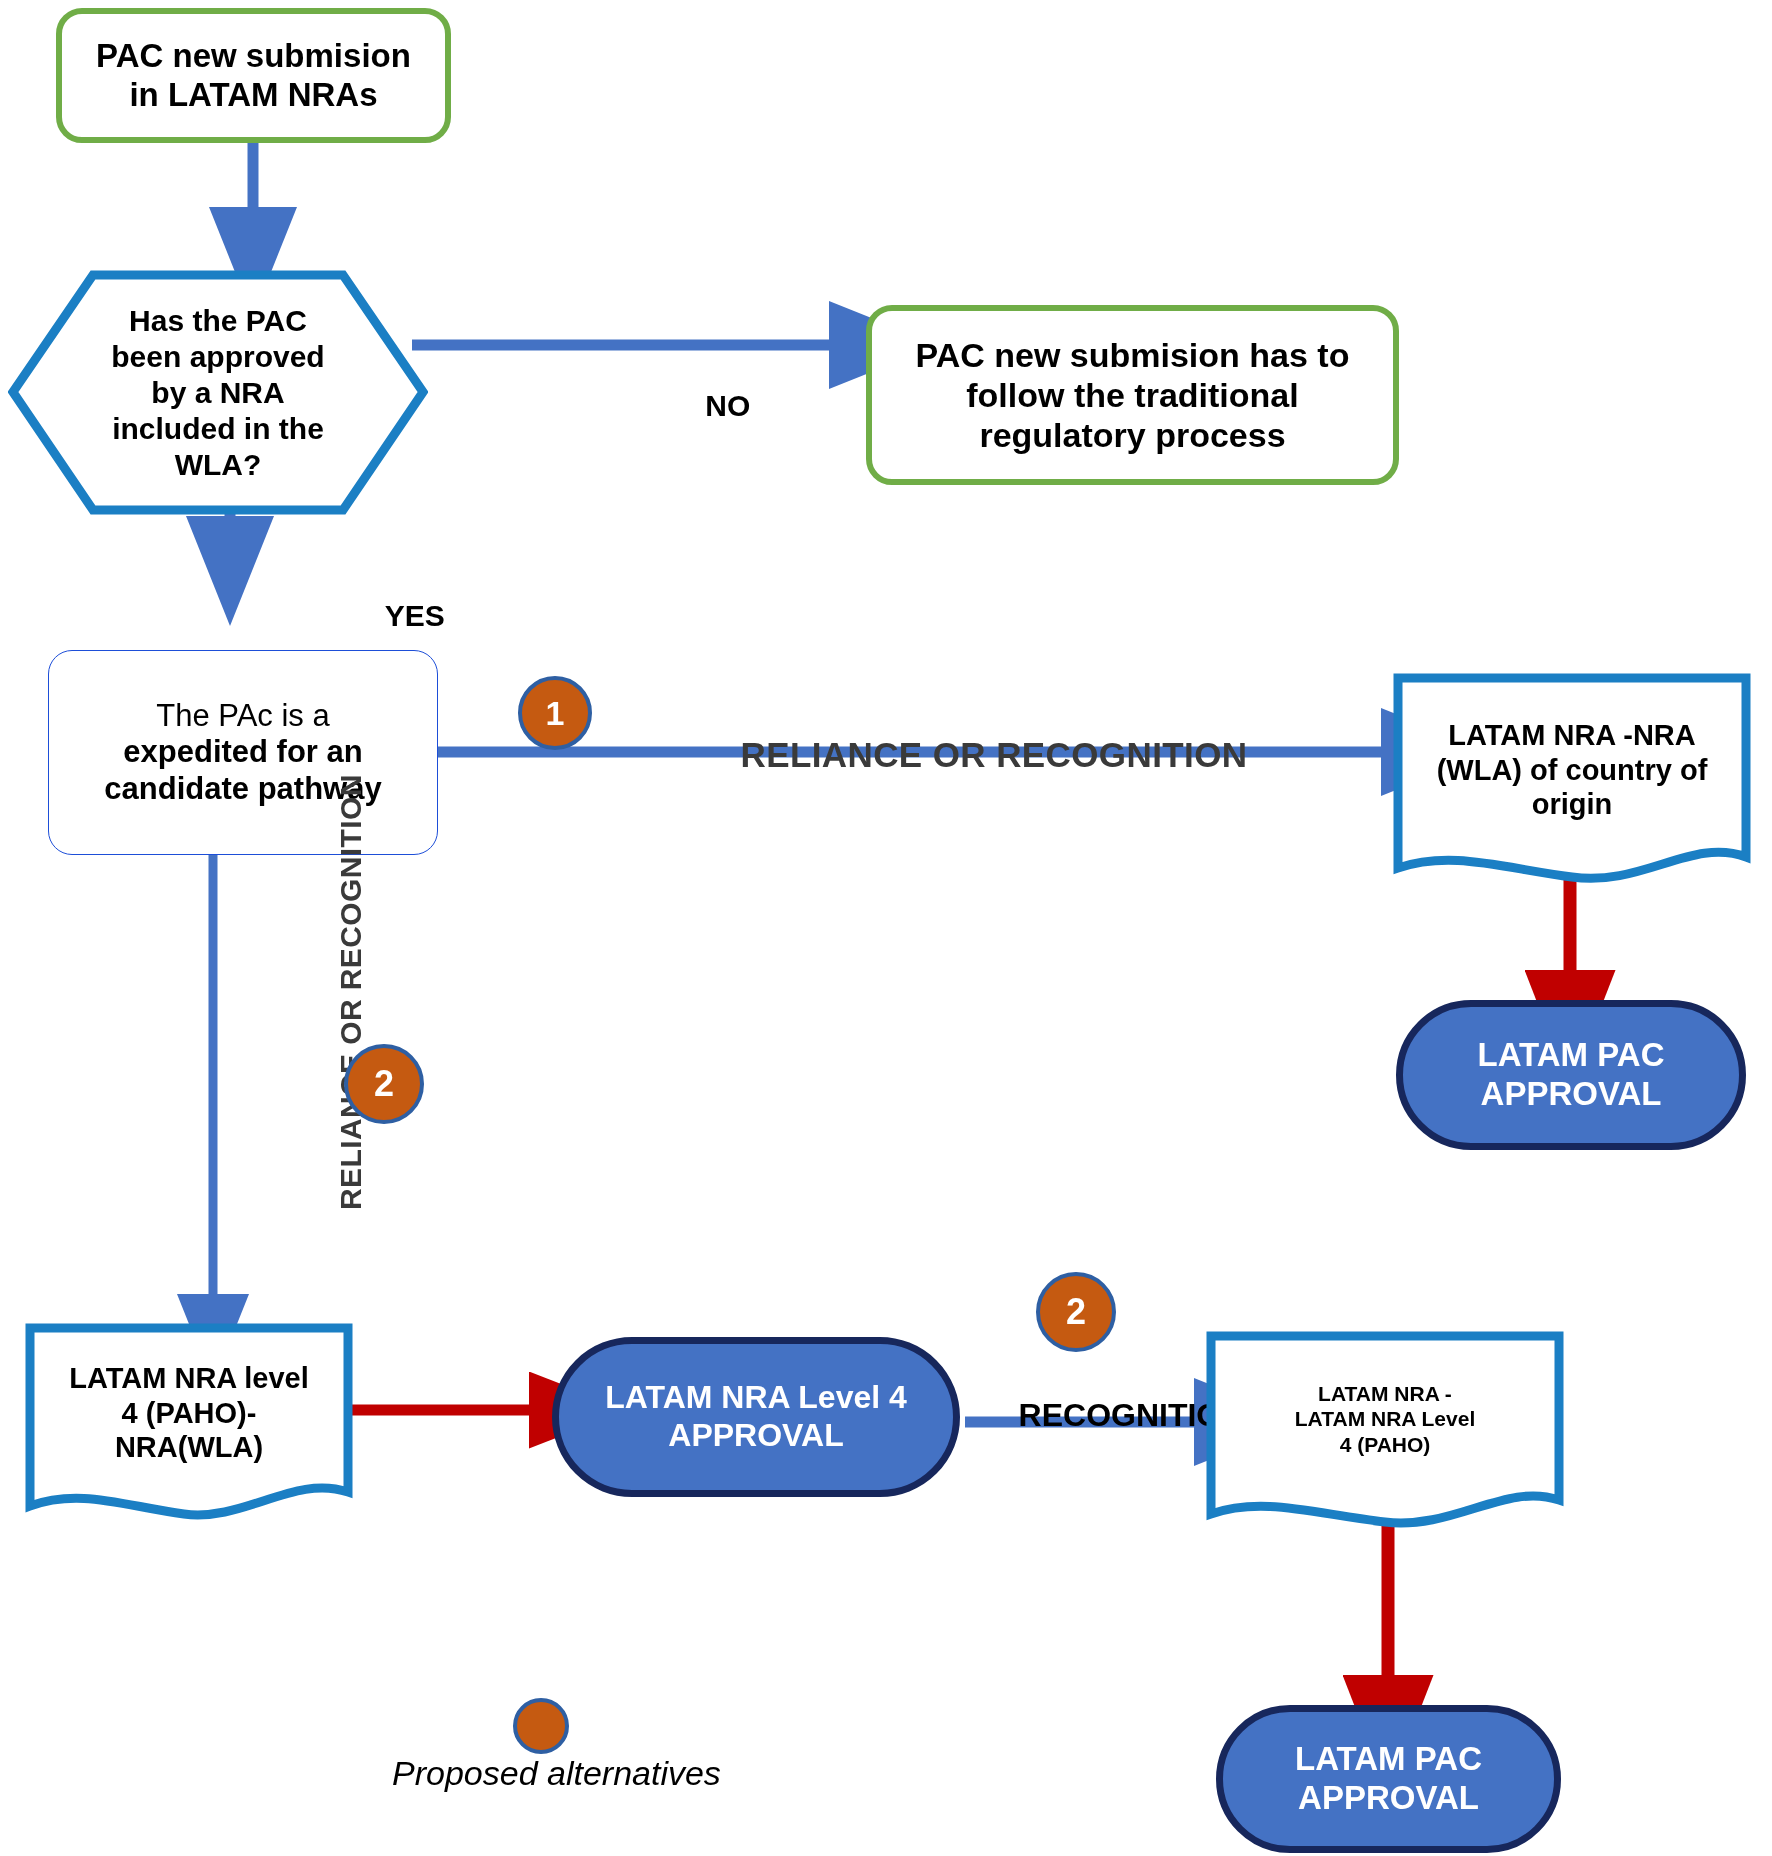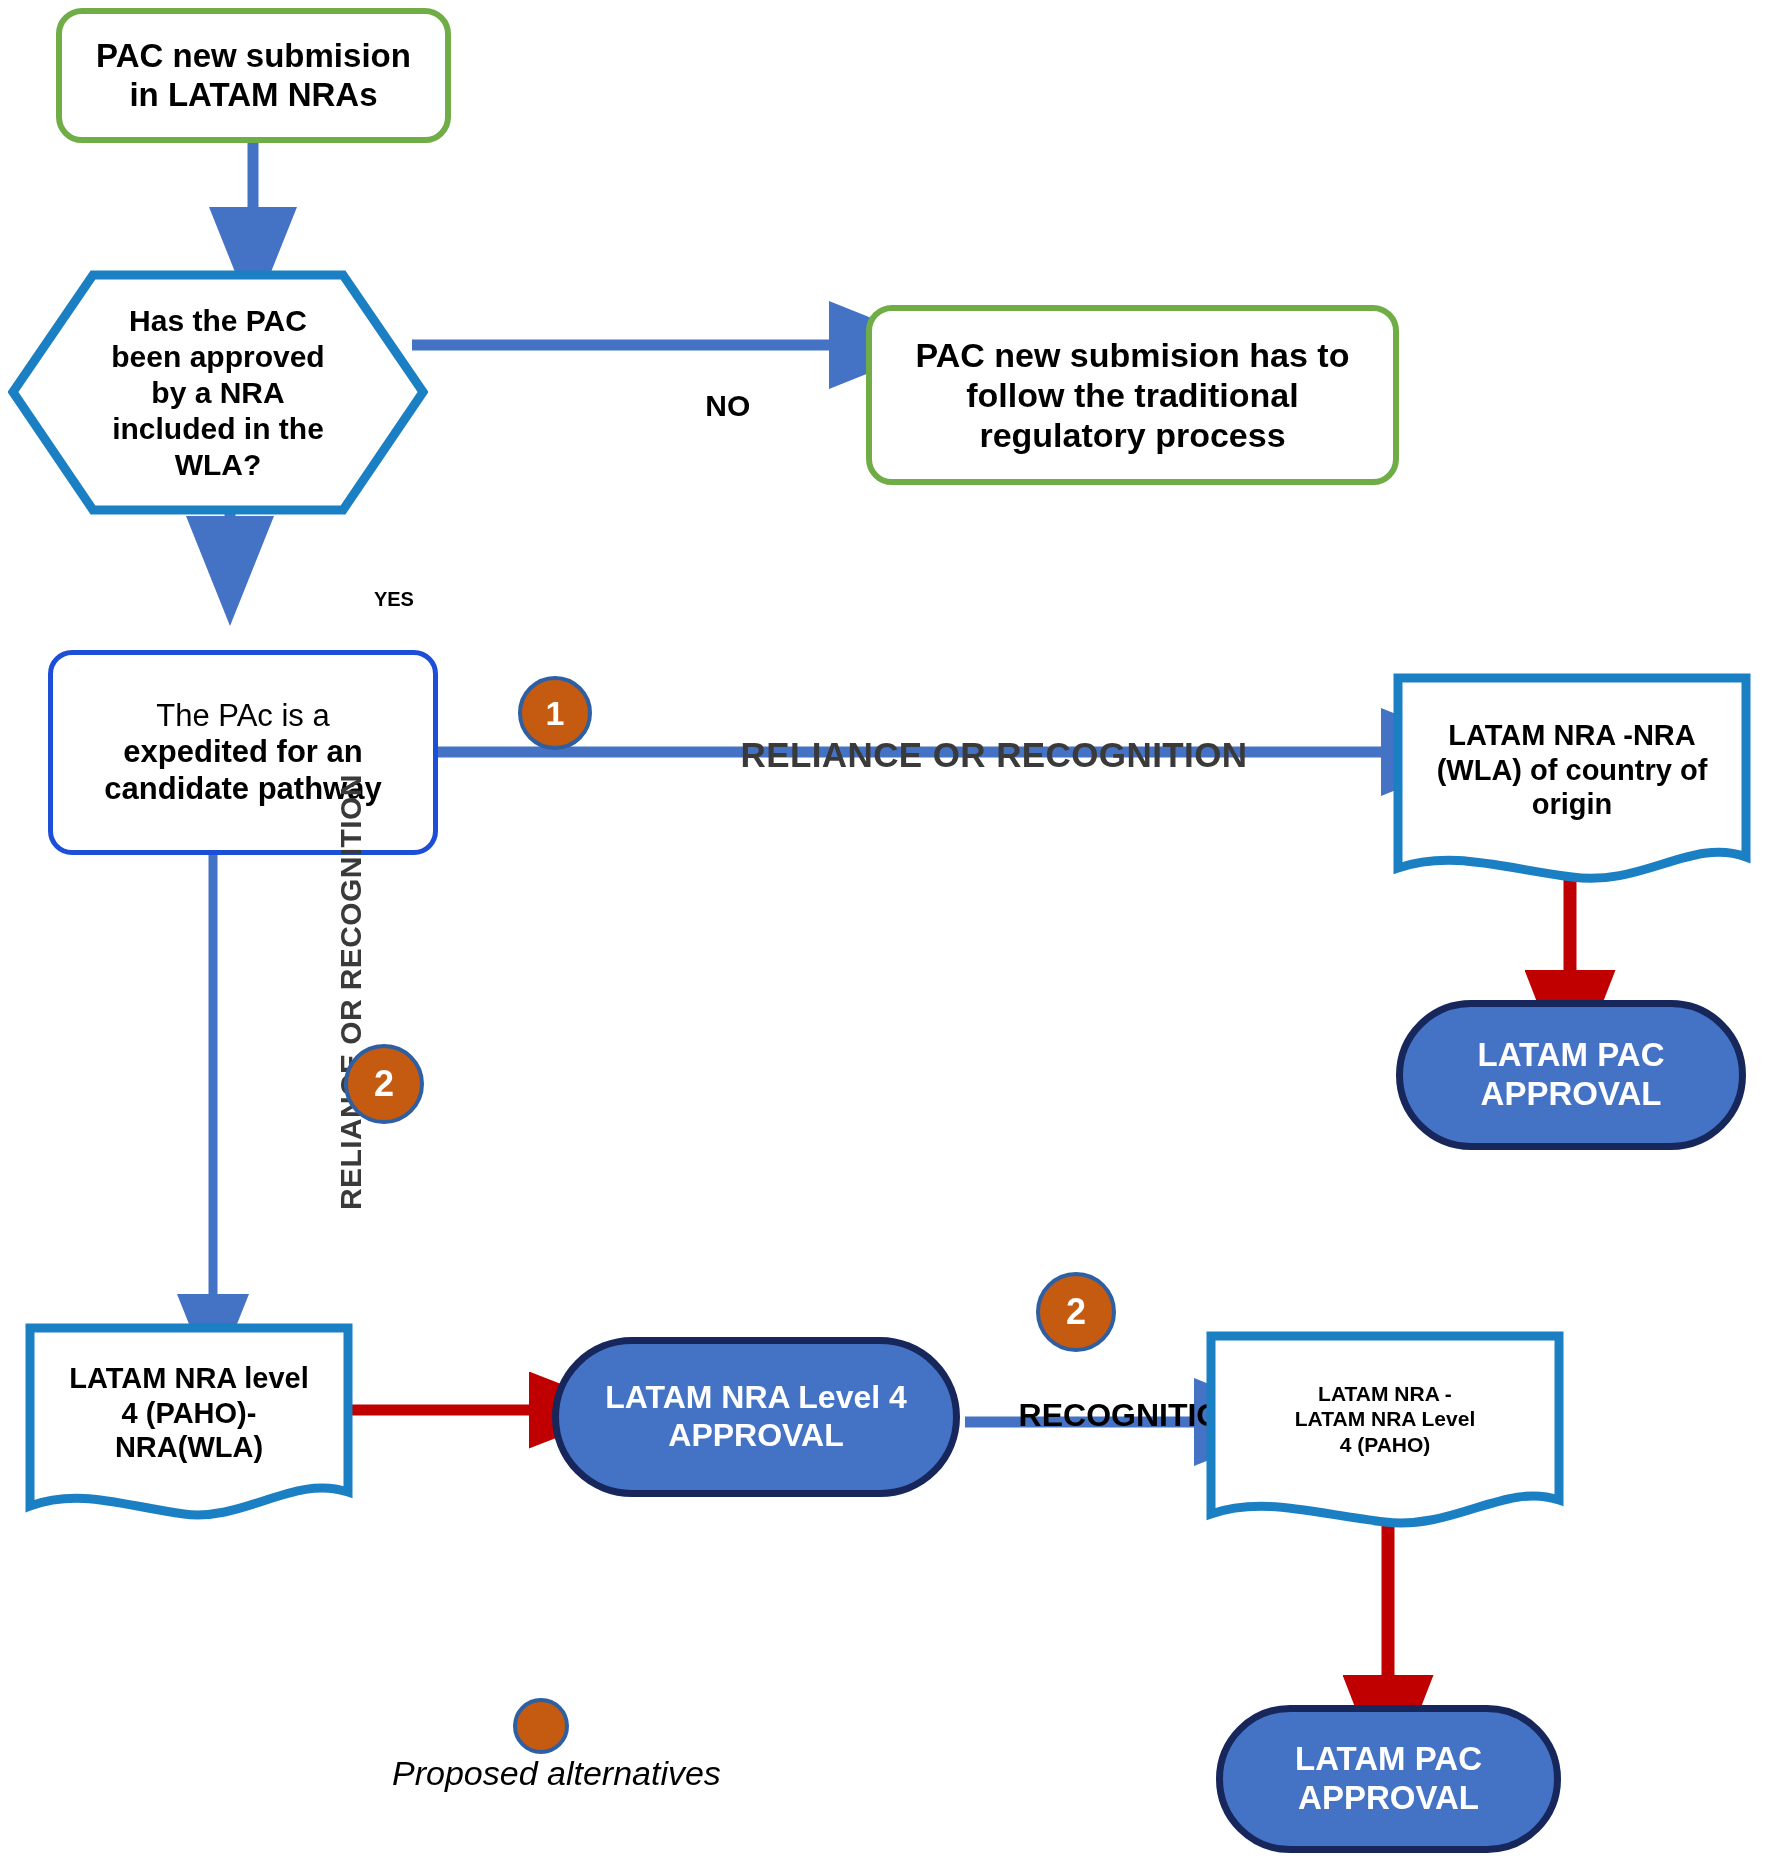--- a/index.html
+++ b/index.html
@@ -20,21 +20,21 @@
   
   .term-green{
     border:6px solid #70ad47;
     border-radius:26px;
     background:#ffffff;
     color:#000000;
     font-weight:bold;
   }
   
   .proc-blue{
-    border:5px solid #1d4ed8;
+    border:1px solid #1d4ed8;
     border-radius:24px;
     background:#ffffff;
     color:#000000;
   }
   
   .pill-blue{
     background:#4472c4;
     border:7px solid #17275c;
     border-radius:999px;
     color:#ffffff;
@@ -142,21 +142,21 @@
         <span>included in the</span><br>
         <span>WLA?</span>
       </span>
     </div>
   </div>
 
   <div class="edge-label" style="left:672px;top:355px;font-size:30px;">
     <span>NO</span>
   </div>
 
-  <div class="edge-label" style="left:352px;top:565px;font-size:20px;">
+  <div class="edge-label" style="left:352px;top:565px;font-size:30px;">
     <span>YES</span>
   </div>
 
   <div class="node term-green" style="left:866px;top:305px;width:533px;height:180px;font-size:34px;padding:0 14px;">
     <span class="txt">
       <span>PAC new submision has to</span><br>
       <span>follow the traditional</span><br>
       <span>regulatory process</span>
     </span>
   </div>

